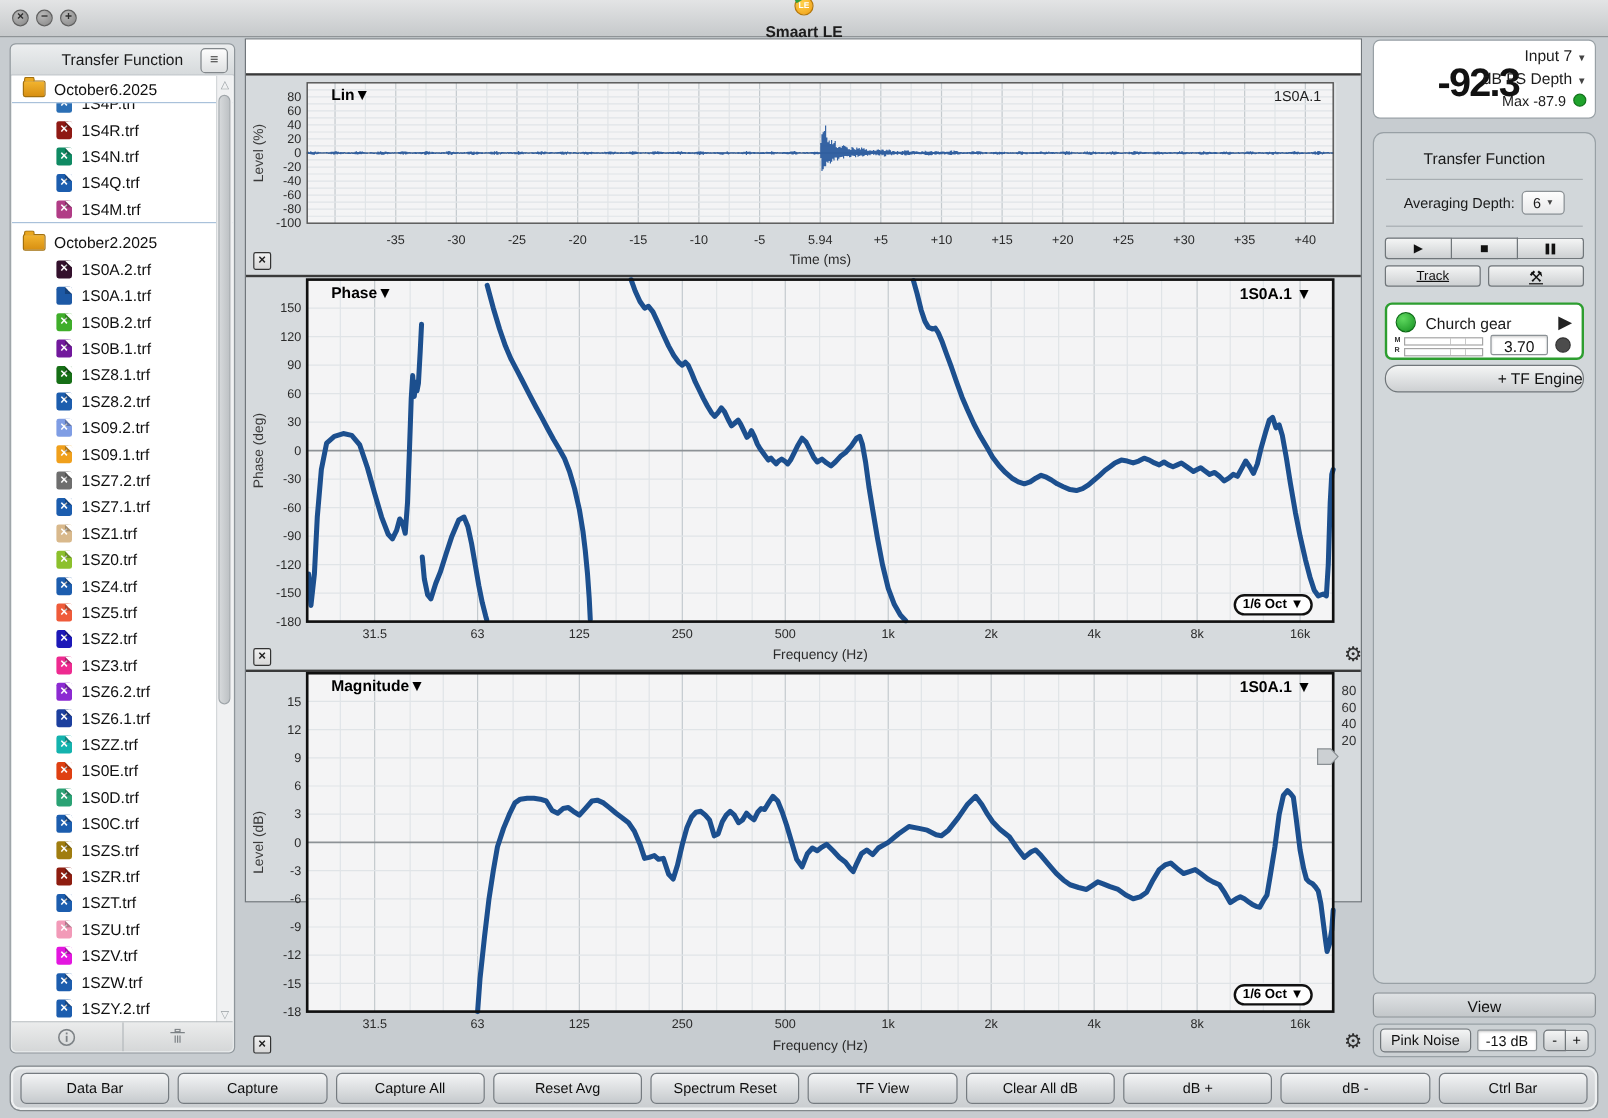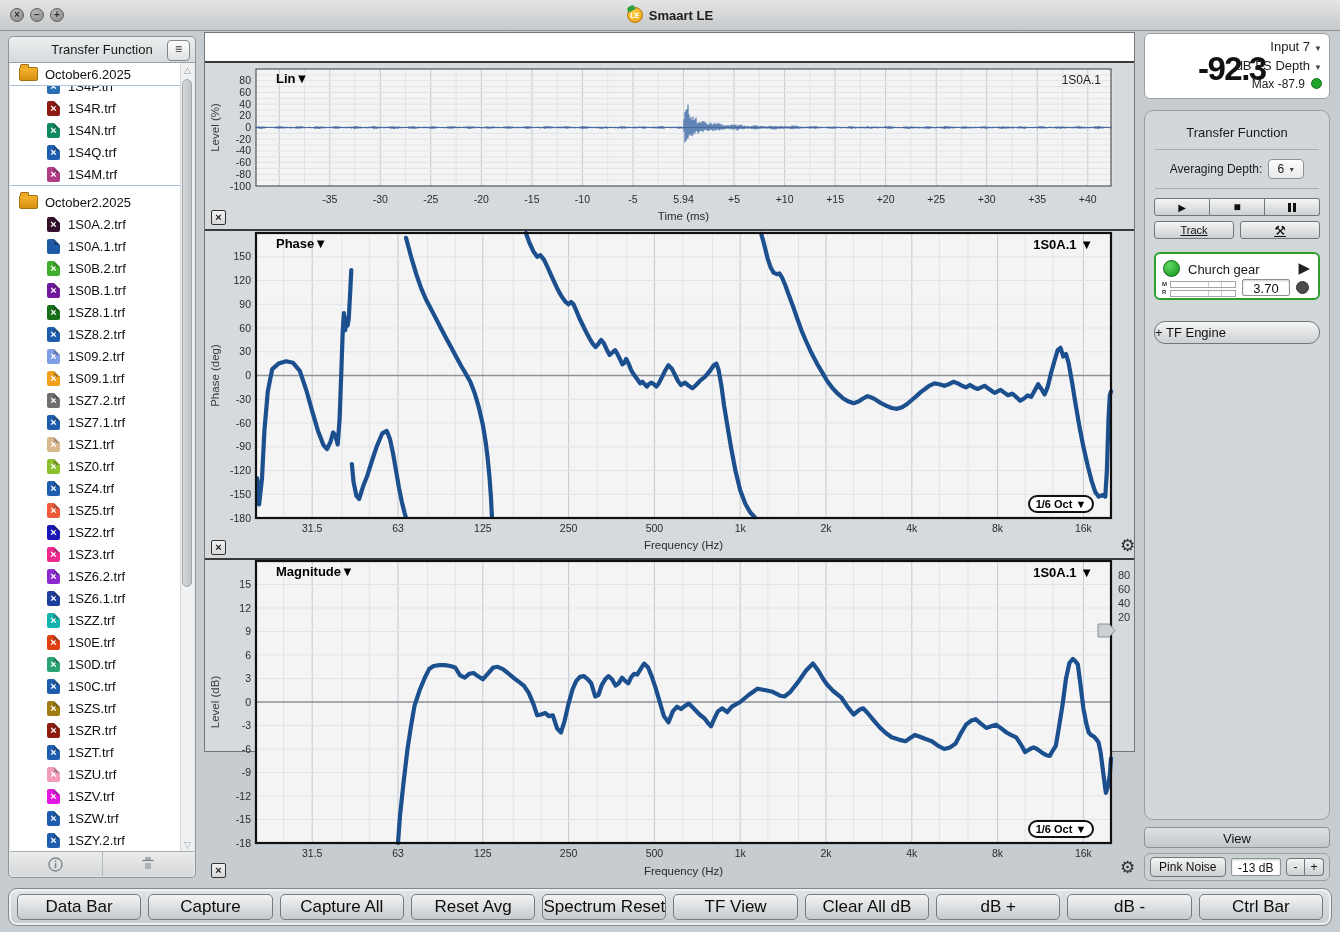--- a/index.html
+++ b/index.html
@@ -1,21 +1,21 @@
 <!DOCTYPE html>
 <html><head>
 <meta charset="utf-8">
 <style>
   html,body{margin:0;padding:0;background:#aeb4b8;font-family:"Liberation Sans",sans-serif;}
   .window{position:relative;width:1340px;height:932px;background:#c7ccd0;overflow:hidden;}
 
   
   .titlebar{position:absolute;left:0;top:0;right:0;height:30px;background:linear-gradient(#e3e4e5,#c6c9cb);border-bottom:1px solid #8f9497;}
   .tl{position:absolute;top:8px;width:14px;height:14px;border-radius:50%;background:radial-gradient(circle at 35% 30%,#b9b9b9,#868686);border:1px solid #5f5f5f;color:#2e2e2e;font-size:10px;line-height:12px;text-align:center;font-weight:bold;box-sizing:border-box;}
-  .title{position:absolute;left:0;right:0;top:0;height:30px;display:flex;align-items:center;justify-content:center;gap:6px;font-weight:bold;font-size:13px;color:#1c1c1c;}
+  .title{position:absolute;left:0;right:0;top:0;height:30px;display:flex;align-items:center;justify-content:center;gap:6px;font-weight:bold;font-size:13px;color:#1c1c1c;flex-direction:column;}
   .logo{position:relative;width:16px;height:16px;border-radius:50%;background:radial-gradient(circle at 40% 35%,#ffd24d,#ef9c14);border:1px solid #b57708;color:#fff;font-size:7px;font-weight:bold;text-align:center;line-height:15px;box-sizing:border-box;}
   .logo i{position:absolute;left:-1px;top:-2px;width:8px;height:5px;border-radius:50% 50% 0 0;background:#2f9e3f;transform:rotate(-30deg);}
 
   
   .sidebar{position:absolute;left:8px;top:36px;width:188px;height:842px;background:#e6e9ea;border:1px solid #8f969b;border-radius:5px;box-sizing:border-box;}
   .sb-header{position:relative;height:25px;border-bottom:1px solid #9aa0a5;background:linear-gradient(#eceeef,#d6dadc);border-radius:5px 5px 0 0;text-align:center;font-size:13px;line-height:25px;color:#1a1a1a;}
   .menu-btn{position:absolute;right:5px;top:3px;width:21px;height:19px;border:1px solid #82878b;border-radius:4px;background:linear-gradient(#fdfdfd,#dfe1e2);font-size:12px;line-height:17px;text-align:center;color:#333;}
   .filelist{position:absolute;top:26px;bottom:25px;left:1px;right:1px;background:#fff;overflow:hidden;border-radius:0;}
   .frow{height:22px;display:flex;align-items:center;font-size:13px;color:#101010;padding-left:37px;white-space:nowrap;}
   .frow.folder{padding-left:9px;}
@@ -64,32 +64,32 @@
   .track-row .tbtn2{flex:1;height:16px;border:1px solid #70767a;border-radius:3px;background:linear-gradient(#f4f5f5,#cdd0d2);font-size:11px;color:#111;display:flex;align-items:center;justify-content:center;text-decoration:underline;}
   .engine{position:relative;margin:13px 9px 0;height:48px;background:#fff;border:2px solid #2d9e30;border-radius:6px;box-sizing:border-box;}
   .eng-led{position:absolute;left:7px;top:6px;width:17px;height:17px;border-radius:50%;background:radial-gradient(circle at 35% 30%,#5fd95f,#149020);border:1px solid #0d6b16;box-sizing:border-box;}
   .eng-name{position:absolute;left:32px;top:8px;font-size:13px;color:#1a1a1a;}
   .eng-play{position:absolute;right:8px;top:5px;font-size:15px;color:#222;}
   .mr{position:absolute;left:6px;top:26px;font-size:6px;font-weight:bold;color:#333;line-height:8px;}
   .mbarwrap{position:absolute;left:14px;top:27px;}
   .mbar{width:64px;height:5px;background:linear-gradient(90deg,#fff 0 58%,#c9c9c9 58% 59%,#fff 59% 78%,#c9c9c9 78% 79%,#fff 79%);border:1px solid #a5a5a5;margin-bottom:2px;}
   .eng-field{position:absolute;left:86px;top:25px;width:48px;height:17px;background:#fff;border:1px solid #8c9296;box-shadow:inset 0 1px 2px rgba(0,0,0,.2);font-size:13px;text-align:center;line-height:17px;color:#111;border-radius:2px;box-sizing:border-box;}
   .eng-rec{position:absolute;right:9px;top:27px;width:13px;height:13px;border-radius:50%;background:#4c4c4c;border:1px solid #333;box-sizing:border-box;}
-  .addbtn{margin:21px 9px;height:21px;border:1px solid #70767a;border-radius:11px;background:linear-gradient(#f4f5f5,#cdd0d2);font-size:13px;color:#111;text-align:left;line-height:21px;}
+  .addbtn{margin:4px 9px;height:21px;border:1px solid #70767a;border-radius:11px;background:linear-gradient(#f4f5f5,#cdd0d2);font-size:13px;color:#111;text-align:right;line-height:21px;}
   .viewbtn{position:absolute;left:1144px;top:827px;width:186px;height:21px;border:1px solid #8c9296;border-radius:4px;background:linear-gradient(#dfe2e4,#c3c7ca);font-size:13px;color:#111;text-align:center;line-height:21px;box-sizing:border-box;}
   .genpanel{position:absolute;left:1144px;top:853px;width:186px;height:28px;border:1px solid #98a0a5;border-radius:6px;background:#ccd1d4;display:flex;align-items:center;gap:5px;padding:0 5px;box-sizing:border-box;}
   .pinkbtn{width:76px;height:18px;border:1px solid #70767a;border-radius:4px;background:linear-gradient(#f4f5f5,#cdd0d2);font-size:12px;color:#111;text-align:center;line-height:18px;}
   .lvlfield{width:52px;height:18px;background:#fff;border:1px solid #8c9296;box-shadow:inset 0 1px 2px rgba(0,0,0,.2);font-size:12px;text-align:center;line-height:18px;color:#111;border-radius:2px;box-sizing:border-box;}
   .pmbtn{width:19px;height:18px;border:1px solid #70767a;background:linear-gradient(#f4f5f5,#cdd0d2);font-size:12px;color:#111;text-align:center;line-height:16px;box-sizing:border-box;}
   .pmbtn.minus{border-radius:4px 0 0 4px;}
   .pmbtn.plus{border-radius:0 4px 4px 0;border-left:none;}
 
   
   .toolbar{position:absolute;left:8px;top:888px;width:1324px;height:38px;border:1px solid #82888c;border-radius:9px;background:linear-gradient(#e2e4e6,#c9cdd0);box-shadow:inset 0 0 0 2px #eef0f1;display:flex;gap:7px;padding:5px 8px;box-sizing:border-box;}
-  .tbtn{flex:1;border:1px solid #757b80;border-radius:5px;background:linear-gradient(#f3f4f5,#c6cacd);font-size:17px;color:#0e0e0e;display:flex;align-items:center;justify-content:center;text-align:right;}
+  .tbtn{flex:1;border:1px solid #757b80;border-radius:5px;background:linear-gradient(#f3f4f5,#c6cacd);font-size:12px;color:#0e0e0e;display:flex;align-items:center;justify-content:center;text-align:right;}
 </style>
 </head>
 <body>
 
 <div class="window">
 
   <div class="titlebar">
     <div class="tl" style="left:10px;">×</div>
     <div class="tl" style="left:30px;">−</div>
     <div class="tl" style="left:50px;">+</div>

